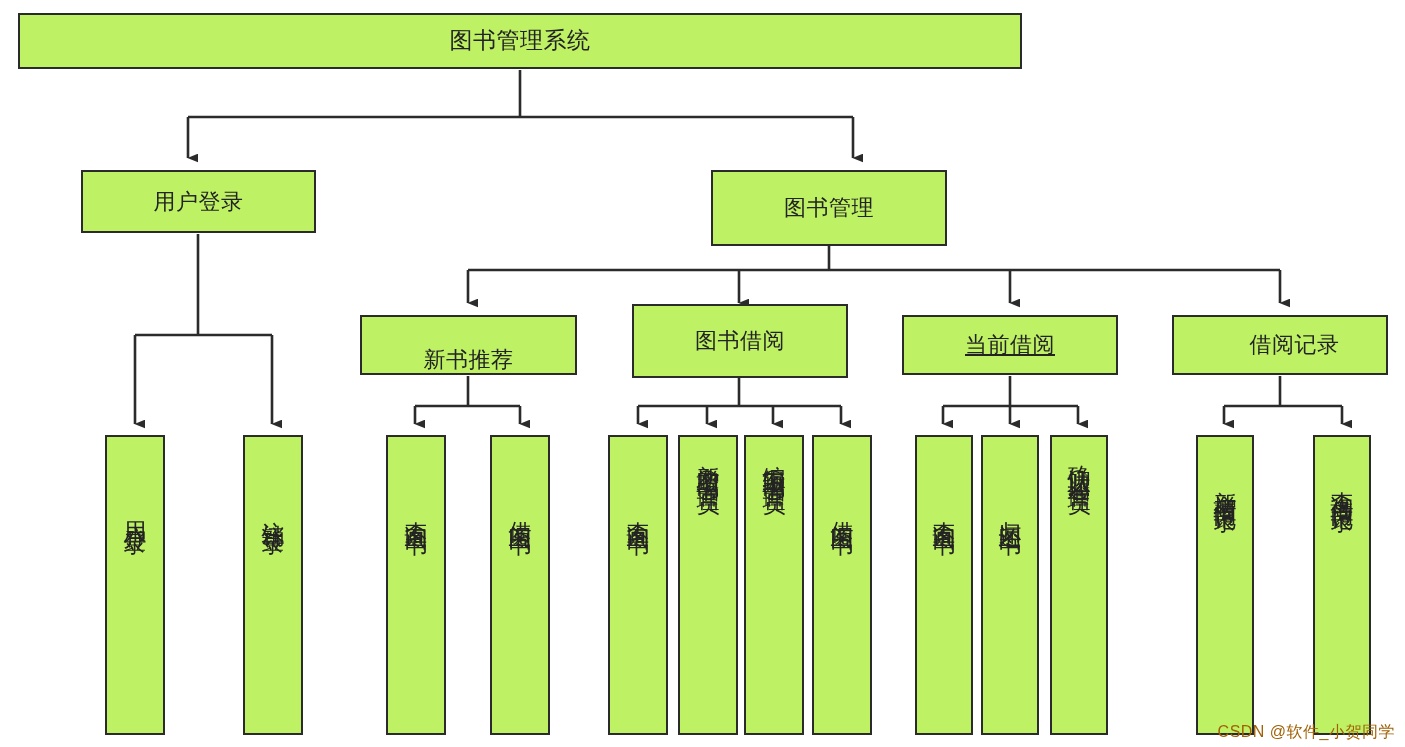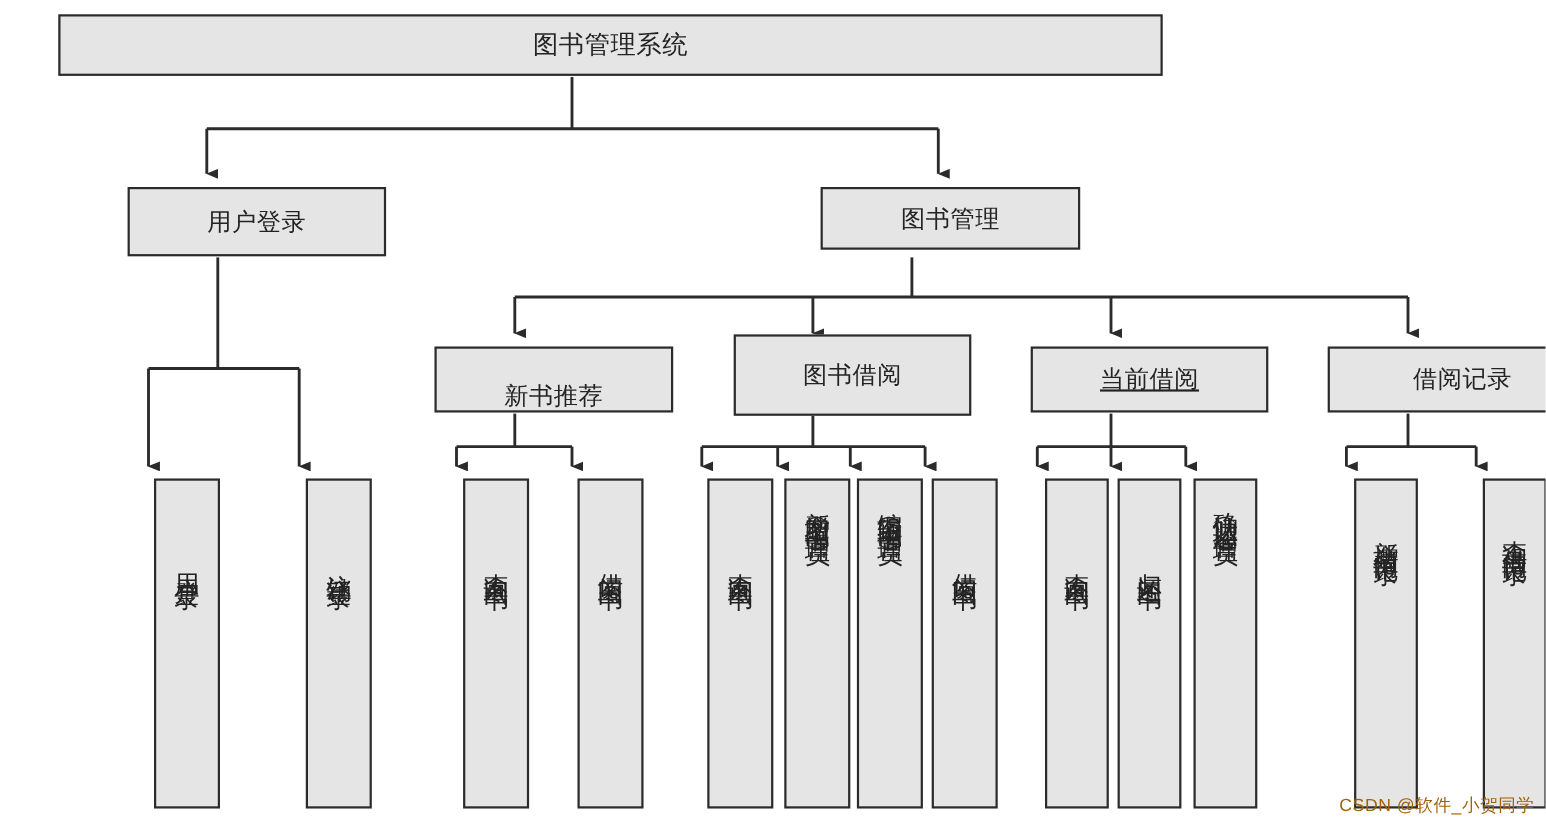--- a/index.html
+++ b/index.html
@@ -25,27 +25,26 @@
     left: 0;
     top: 0;
     width: 1405px;
     height: 747px;
     pointer-events: none;
   }
   .node {
     position: absolute;
     box-sizing: border-box;
     border: 2px solid #2b2b2b;
-    background: #e5e5e5;
+    background: #bef264;
     display: flex;
     align-items: center;
     justify-content: center;
     color: #232323;
     overflow: hidden;
-    margin-left: 35px;
   }
   .node .node-label {
     display: block;
     text-align: center;
     line-height: 1.18;
     letter-spacing: 0.5px;
     white-space: nowrap;
   }
   .node.horizontal .node-label {
     font-size: 22px;
@@ -134,21 +133,21 @@
     </g>
   </svg>
 
   <div class="node root horizontal" style="left:18px; top:13px; width:1004px; height:56px;">
     <span class="node-label">图书管理系统</span>
   </div>
 
   <div class="node horizontal" style="left:81px; top:170px; width:235px; height:63px;">
     <span class="node-label">用户登录</span>
   </div>
-  <div class="node horizontal" style="left:711px; top:170px; width:236px; height:57px;">
+  <div class="node horizontal" style="left:711px; top:170px; width:236px; height:76px;">
     <span class="node-label">图书管理</span>
   </div>
 
   <div class="node horizontal" style="left:360px; top:315px; width:217px; height:60px;align-items:flex-end;">
     <span class="node-label">新书推荐</span>
   </div>
   <div class="node horizontal" style="left:632px; top:304px; width:216px; height:74px;">
     <span class="node-label">图书借阅</span>
   </div>
   <div class="node horizontal" style="left:902px; top:315px; width:216px; height:60px;text-decoration:underline;">

